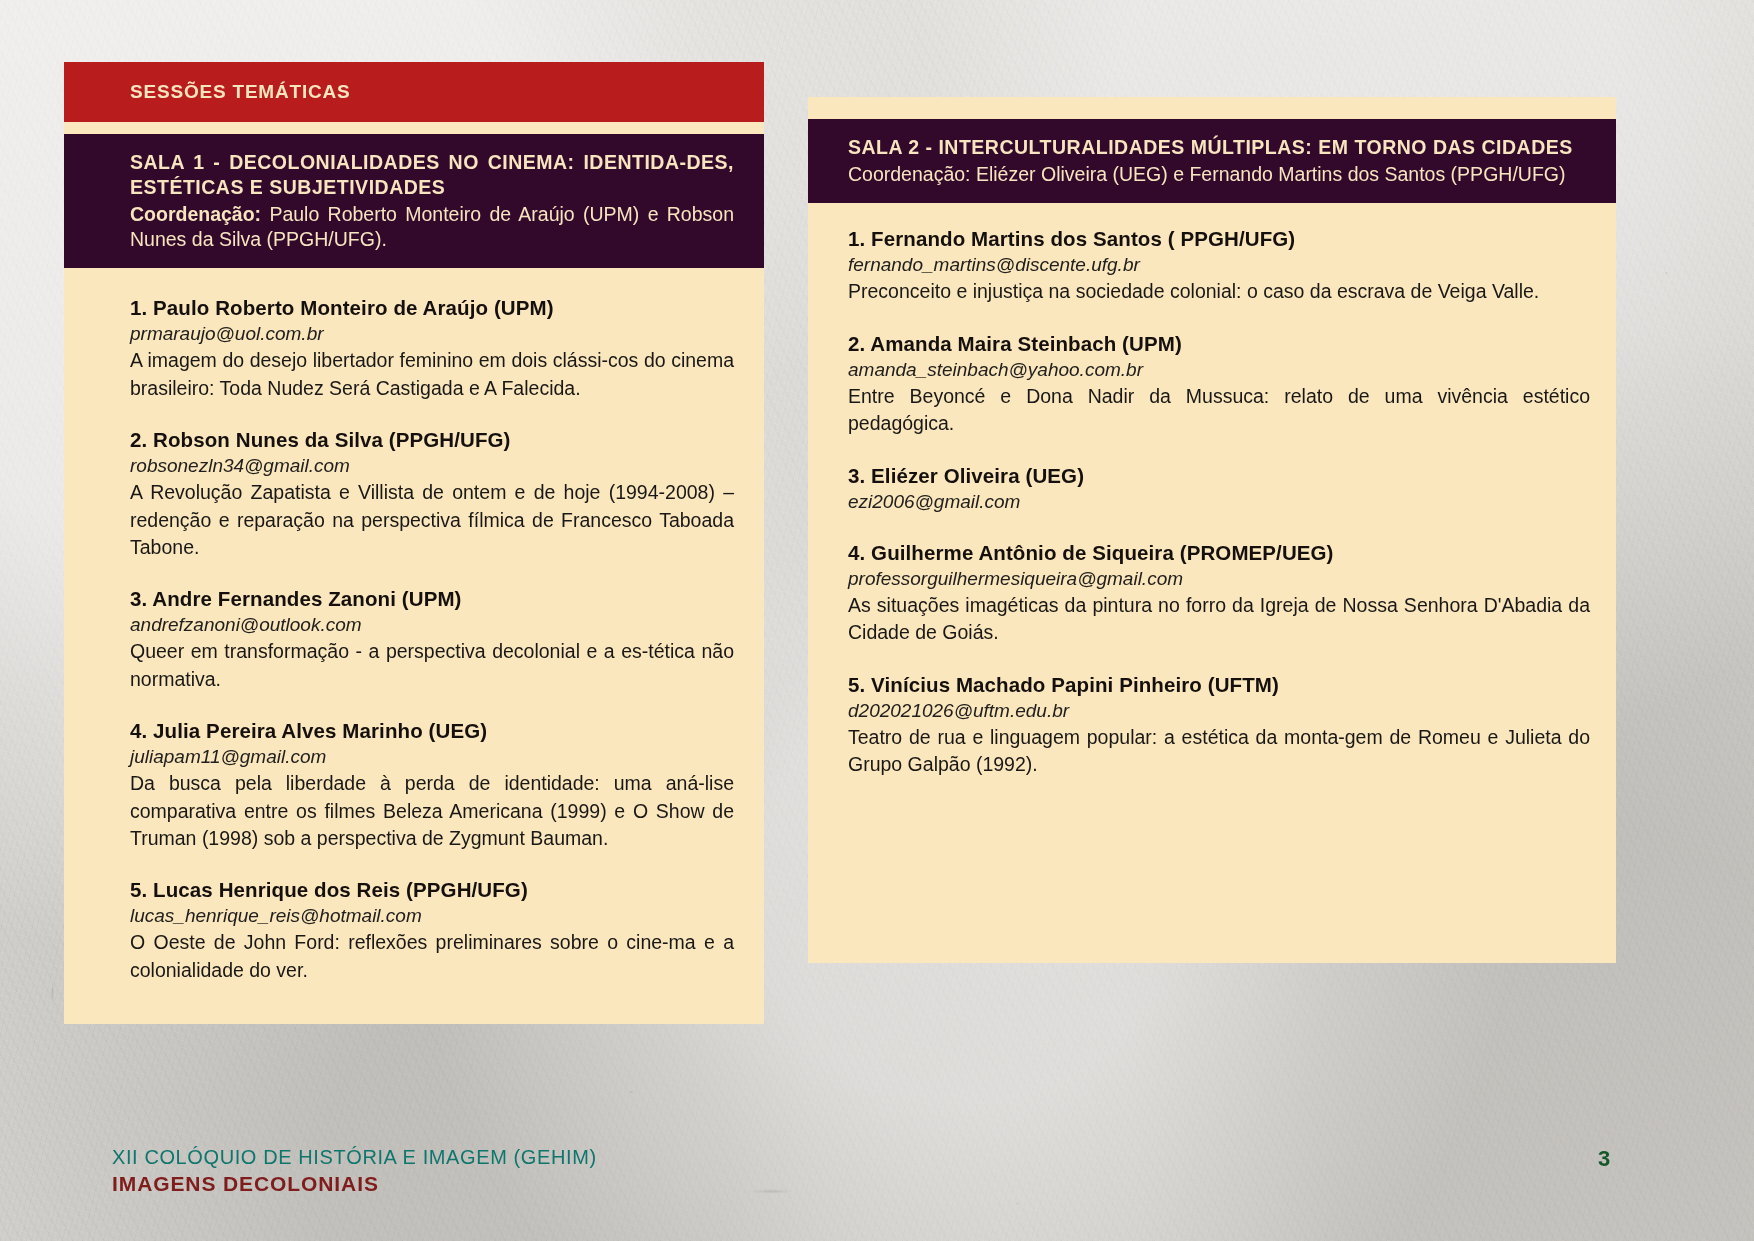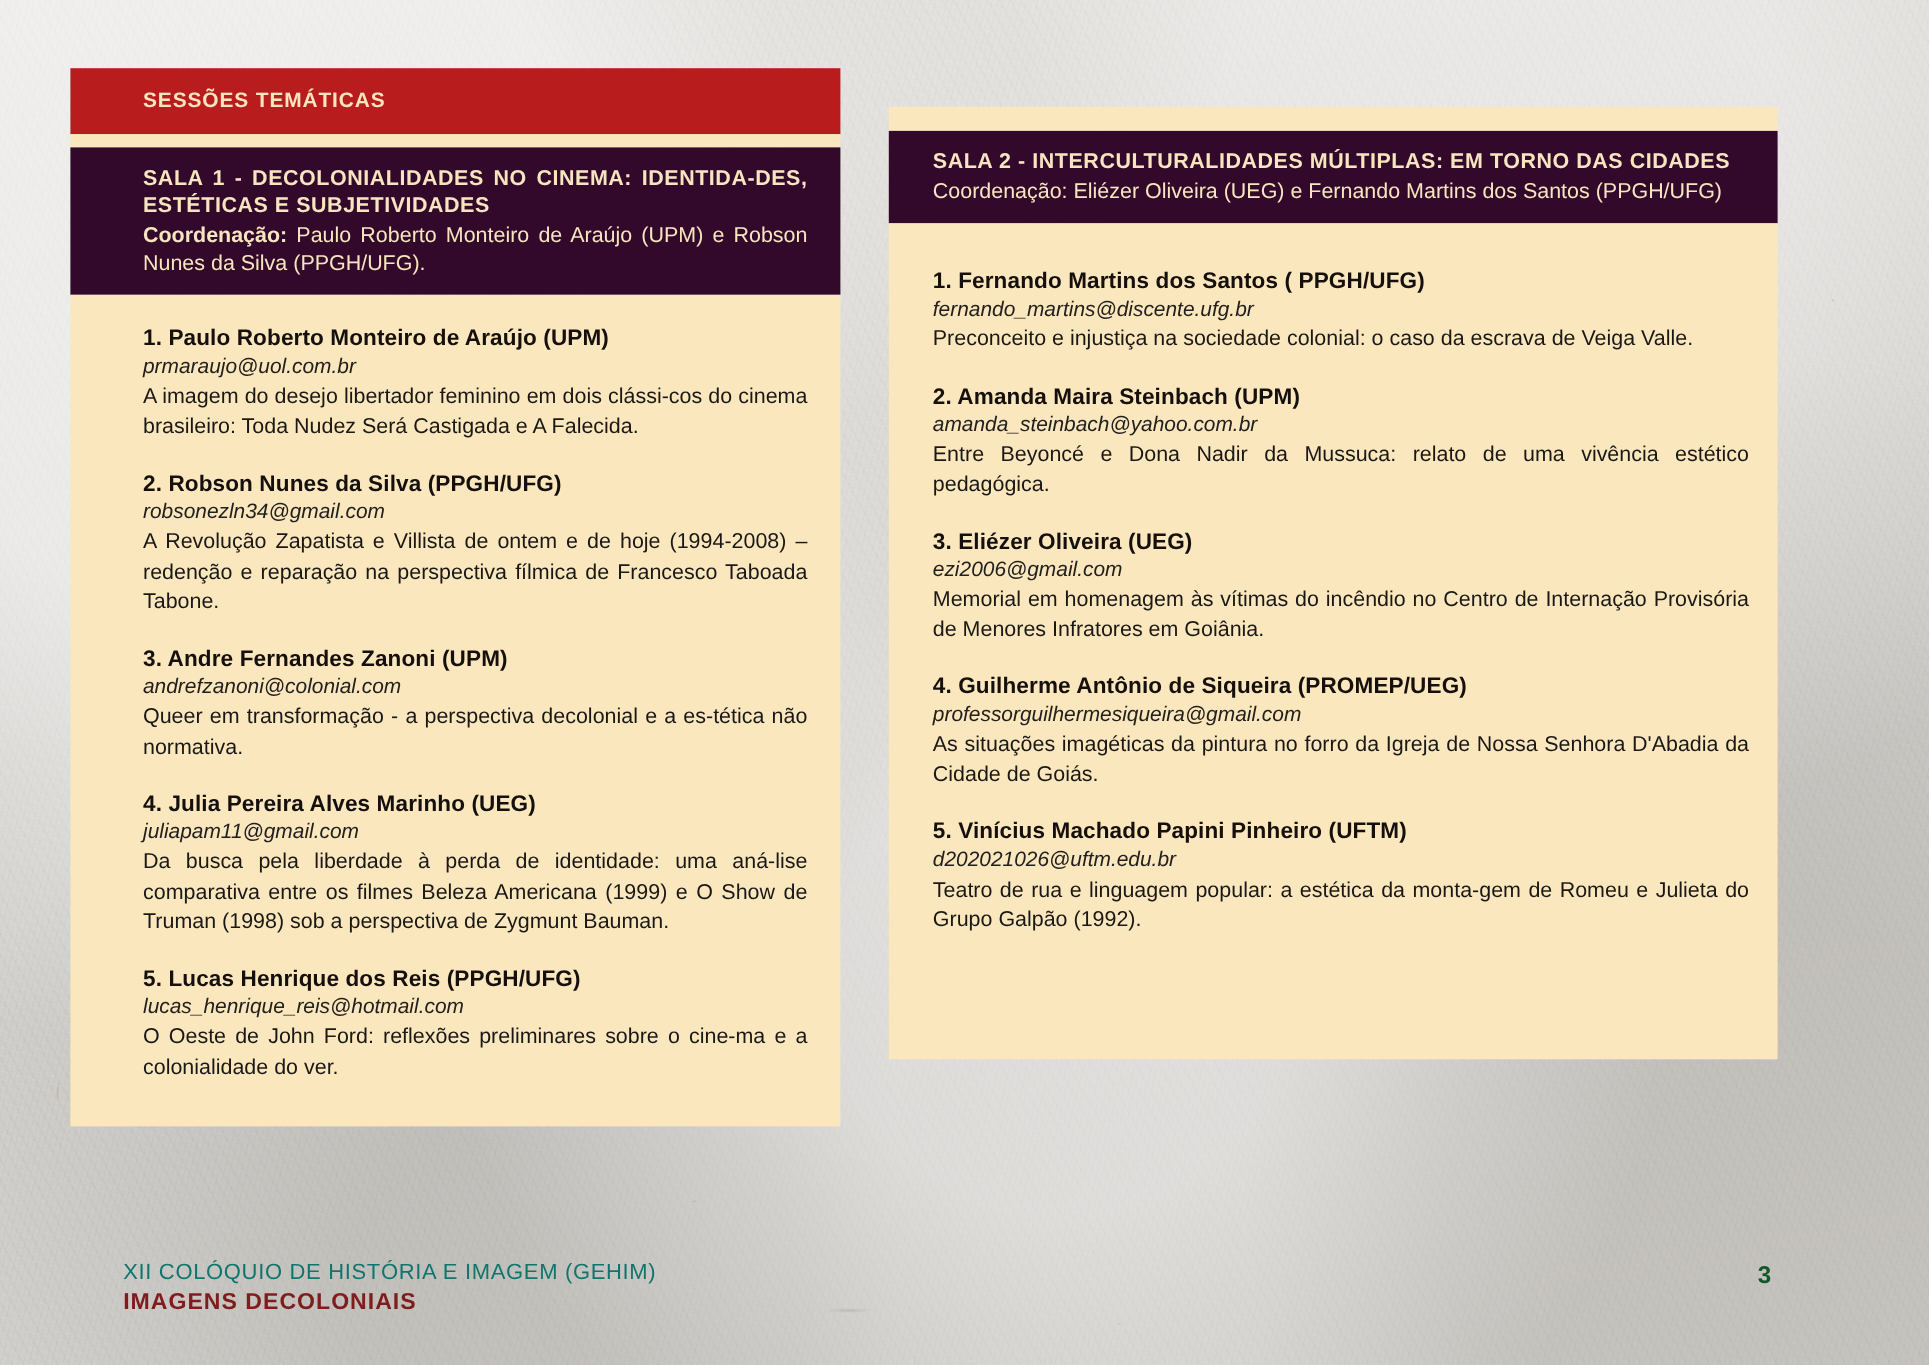--- a/index.html
+++ b/index.html
@@ -100,21 +100,21 @@
     text-align-last: left;
     font-weight: normal;
   }
   .room-coord b { font-weight: bold; }
 
   .panel {
     background: #fae7bd;
     box-sizing: border-box;
   }
   #left-panel  { padding: 26px 30px 40px 66px; min-height: 755px; }
-  #right-panel { padding: 39px 26px 40px 40px; min-height: 760px; }
+  #right-panel { padding: 22px 26px 40px 40px; min-height: 760px; }
 
   .entry { margin-bottom: 24px; }
   .entry:last-child { margin-bottom: 0; }
 
   .entry-name {
     font-weight: bold;
     font-size: 20.5px;
     color: #15100e;
     line-height: 1.32;
     margin: 0;
@@ -194,21 +194,21 @@
     </div>
 
     <div class="entry">
       <p class="entry-name">2. Robson Nunes da Silva (PPGH/UFG)</p>
       <p class="entry-email">robsonezln34@gmail.com</p>
       <p class="entry-desc">A Revolução Zapatista e Villista de ontem e de hoje (1994-2008) – redenção e reparação na perspectiva fílmica de Francesco Taboada Tabone.</p>
     </div>
 
     <div class="entry">
       <p class="entry-name">3. Andre Fernandes Zanoni (UPM)</p>
-      <p class="entry-email">andrefzanoni@colonial.com</p>
+      <p class="entry-email">andrefzanoni@outlook.com</p>
       <p class="entry-desc">Queer em transformação - a perspectiva decolonial e a es-tética não normativa.</p>
     </div>
 
     <div class="entry">
       <p class="entry-name">4. Julia Pereira Alves Marinho (UEG)</p>
       <p class="entry-email">juliapam11@gmail.com</p>
       <p class="entry-desc">Da busca pela liberdade à perda de identidade: uma aná-lise comparativa entre os filmes Beleza Americana (1999) e O Show de Truman (1998) sob a perspectiva de Zygmunt Bauman.</p>
     </div>
 
     <div class="entry">
@@ -242,21 +242,20 @@
 
     <div class="entry">
       <p class="entry-name">2. Amanda Maira Steinbach (UPM)</p>
       <p class="entry-email">amanda_steinbach@yahoo.com.br</p>
       <p class="entry-desc">Entre Beyoncé e Dona Nadir da Mussuca: relato de uma vivência estético pedagógica.</p>
     </div>
 
     <div class="entry">
       <p class="entry-name">3. Eliézer Oliveira (UEG)</p>
       <p class="entry-email">ezi2006@gmail.com</p>
-      <p class="entry-desc">Memorial em homenagem às vítimas do incêndio no Centro de Internação Provisória de Menores Infratores em Goiânia.</p>
     </div>
 
     <div class="entry">
       <p class="entry-name">4. Guilherme Antônio de Siqueira (PROMEP/UEG)</p>
       <p class="entry-email">professorguilhermesiqueira@gmail.com</p>
       <p class="entry-desc">As situações imagéticas da pintura no forro da Igreja de Nossa Senhora D'Abadia da Cidade de Goiás.</p>
     </div>
 
     <div class="entry">
       <p class="entry-name">5. Vinícius Machado Papini Pinheiro (UFTM)</p>

